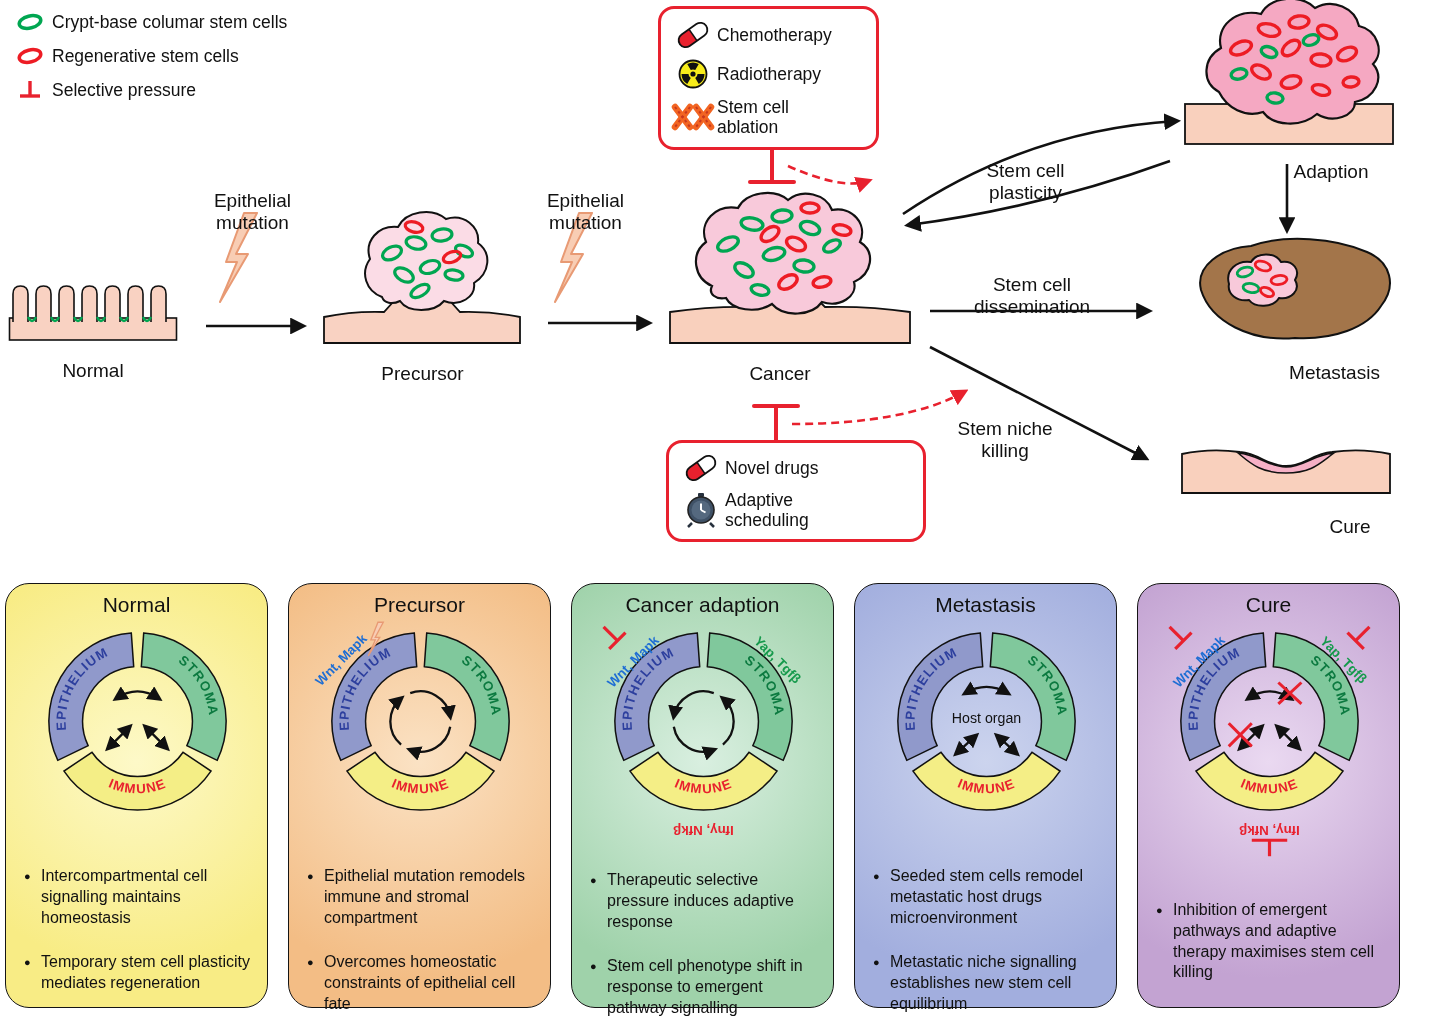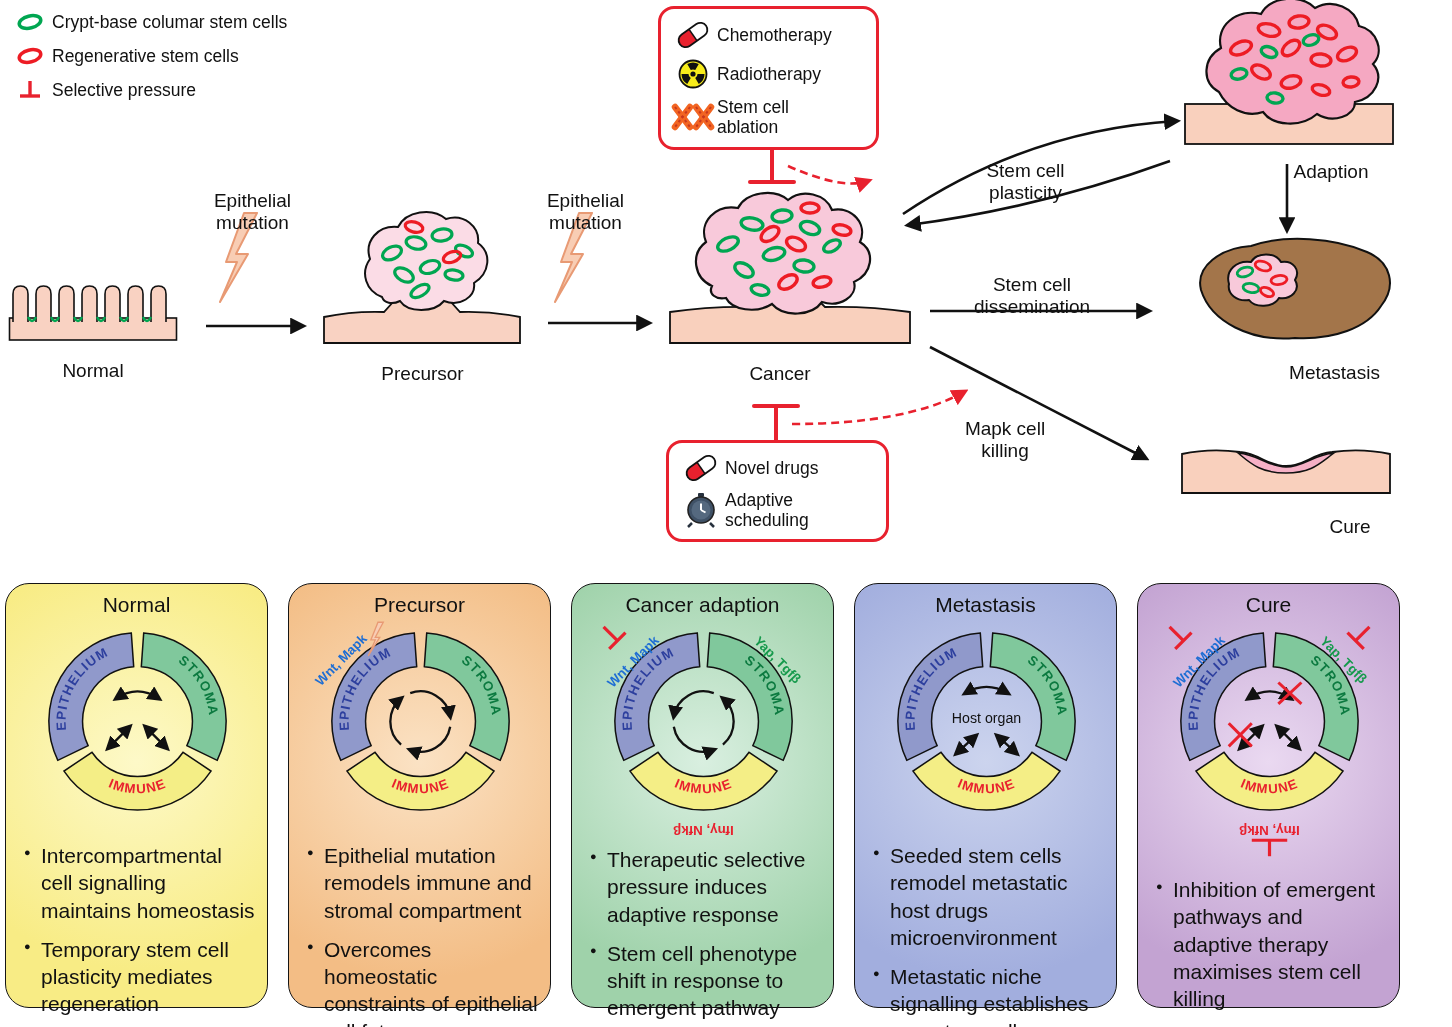--- a/index.html
+++ b/index.html
@@ -37,21 +37,21 @@
   .p-adaption   { background:radial-gradient(circle at 50% 42%, #d9efe0 0%, #9fd2aa 78%); }
   .p-metastasis { background:radial-gradient(circle at 50% 42%, #ccd4ee 0%, #a2aede 78%); }
   .p-cure       { background:radial-gradient(circle at 50% 42%, #ead9f1 0%, #c3a3d2 78%); }
   .panel-title { text-align:center; font-size:21px; margin-top:9px; }
   .wheel { position:absolute; left:34px; top:40px; overflow:visible; }
   .arc-text text { font-size:15px; font-weight:700; letter-spacing:1.4px; }
   .pw { font-size:15px; font-weight:700; }
   .host-text { font-size:16px; }
   .bullets { position:absolute; left:18px; right:12px; top:258px; margin:0; padding:0; list-style:none; }
   .p-cure .bullets { top:292px; }
-  .bullets li { font-size:21px; line-height:1.3; margin-bottom:12px; padding-left:17px; position:relative; }
+  .bullets li { font-size:16px; line-height:1.3; margin-bottom:12px; padding-left:17px; position:relative;margin-top:24px; }
   .bullets li::before { content:"●"; position:absolute; left:0; top:3px; font-size:11px; }
 </style>
 </head>
 <body>
 
 <div class="canvas">
 
   <svg class="flow-canvas" width="1452" height="578" viewBox="0 0 1452 578">
     <defs>
       <marker id="ah" viewBox="0 0 10 10" refX="7" refY="5" markerWidth="6.5" markerHeight="6.5" orient="auto-start-reverse">
@@ -215,21 +215,21 @@
   <div class="flow-label" style="left:330px; width:185px; top:347px;">Precursor</div>
   <div class="flow-label" style="left:690px; width:180px; top:347px;">Cancer</div>
   <div class="flow-label right" style="left:1270px; width:122px; top:145px;">Adaption</div>
   <div class="flow-label right" style="left:1272px; width:125px; top:346px;">Metastasis</div>
   <div class="flow-label" style="left:1300px; width:100px; top:500px;">Cure</div>
 
   <div class="flow-label" style="left:195px; width:115px; top:174px;">Epithelial mutation</div>
   <div class="flow-label" style="left:528px; width:115px; top:174px;">Epithelial mutation</div>
   <div class="flow-label" style="left:963px; width:125px; top:144px;">Stem cell plasticity</div>
   <div class="flow-label" style="left:958px; width:148px; top:258px;">Stem cell dissemination</div>
-  <div class="flow-label" style="left:950px; width:110px; top:402px;">Mapk cell killing</div>
+  <div class="flow-label" style="left:950px; width:110px; top:402px;">Stem niche killing</div>
 
   <div class="therapy-box" style="left:658px; top:6px; width:221px; height:144px;">
     <div class="therapy-row">
       <span class="therapy-icon">
         <svg width="38" height="32" viewBox="-19 -16 38 32">
           <g transform="rotate(-35)">
             <path d="M0 -7 L-9 -7 A7 7 0 0 0 -9 7 L0 7 Z" fill="#e8212e"></path>
             <path d="M0 -7 L9 -7 A7 7 0 0 1 9 7 L0 7 Z" fill="#fff"></path>
             <path d="M-9 -7 L9 -7 A7 7 0 0 1 9 7 L-9 7 A7 7 0 0 1 -9 -7 Z" fill="none" stroke="#111" stroke-width="1.8"></path>
             <line x1="0" y1="-7" x2="0" y2="7" stroke="#111" stroke-width="1.4"></line>
@@ -266,21 +266,21 @@
               <line x1="19" y1="5" x2="4" y2="25"></line>
             <line x1="25" y1="5" x2="40" y2="25"></line>
               <line x1="40" y1="5" x2="25" y2="25"></line>
           </g>
         </svg>
       </span>
       <span class="therapy-label">Stem cell ablation</span>
     </div>
   </div>
 
-  <div class="therapy-box" style="left:666px; top:440px; width:223px; height:102px;">
+  <div class="therapy-box" style="left:666px; top:440px; width:260px; height:102px;">
     <div class="therapy-row">
       <span class="therapy-icon">
         <svg width="38" height="32" viewBox="-19 -16 38 32">
           <g transform="rotate(-35)">
             <path d="M0 -7 L-9 -7 A7 7 0 0 0 -9 7 L0 7 Z" fill="#e8212e"></path>
             <path d="M0 -7 L9 -7 A7 7 0 0 1 9 7 L0 7 Z" fill="#fff"></path>
             <path d="M-9 -7 L9 -7 A7 7 0 0 1 9 7 L-9 7 A7 7 0 0 1 -9 -7 Z" fill="none" stroke="#111" stroke-width="1.8"></path>
             <line x1="0" y1="-7" x2="0" y2="7" stroke="#111" stroke-width="1.4"></line>
           </g>
         </svg>

